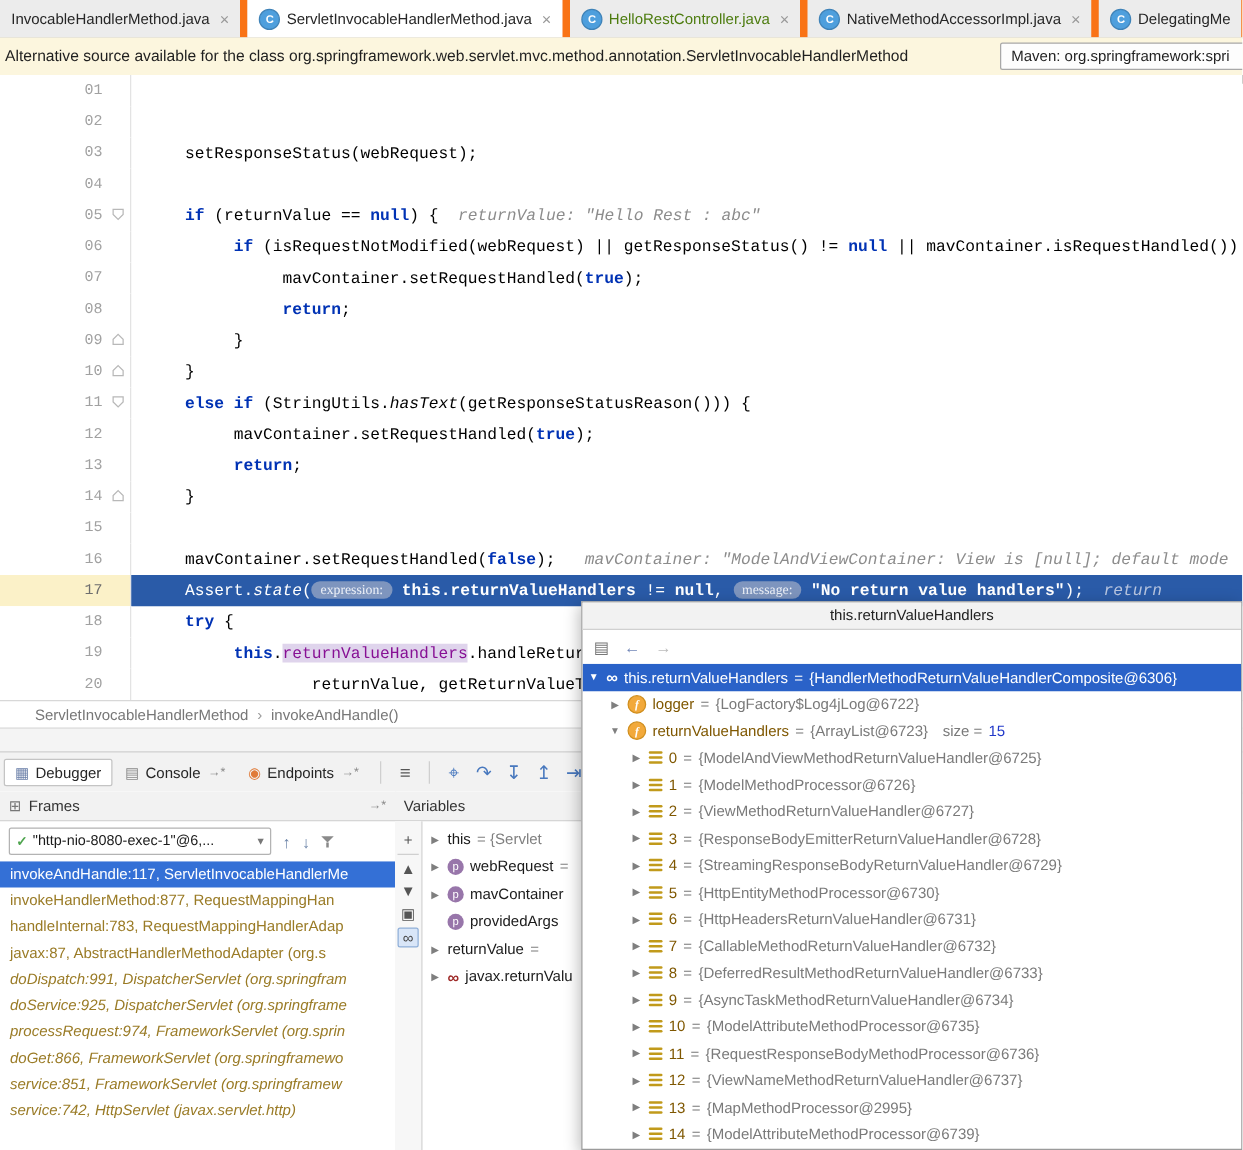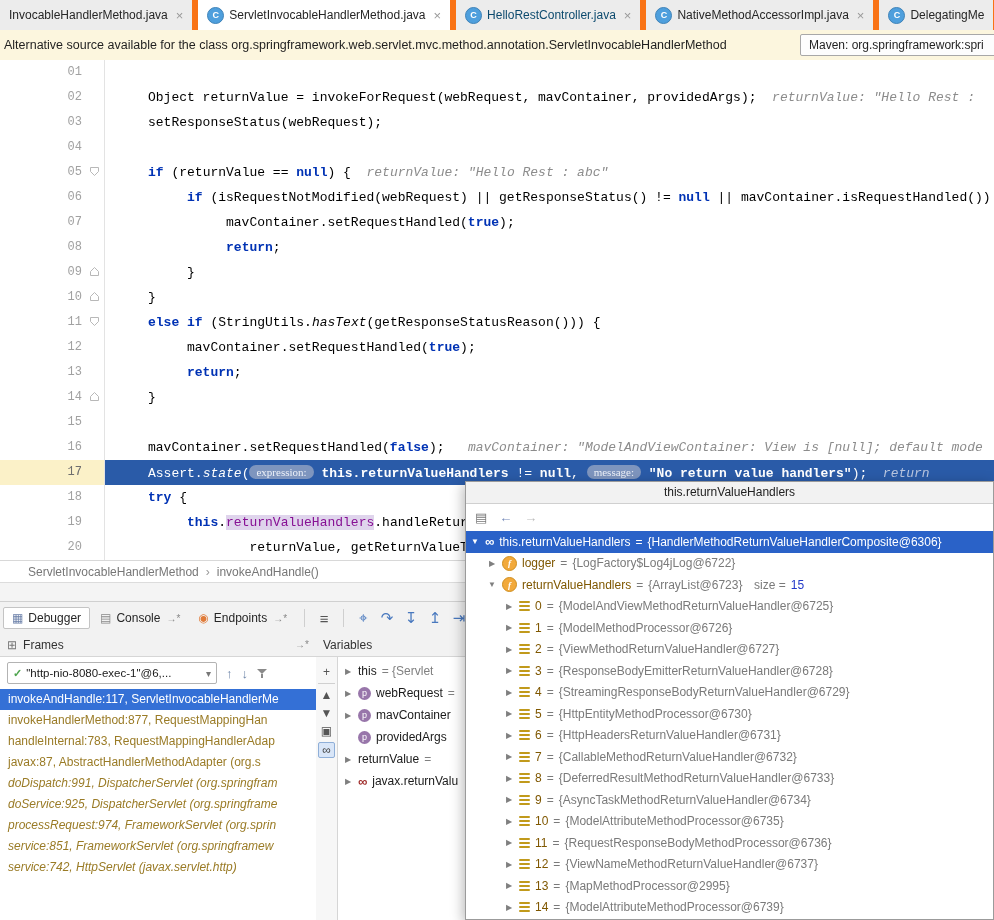--- a/index.html
+++ b/index.html
@@ -5,21 +5,21 @@
   html,body{margin:0;padding:0}
   body{width:994px;height:920px;overflow:hidden;position:relative;background:#fff;
        font-family:"Liberation Sans",sans-serif;-webkit-font-smoothing:antialiased}
 
   
   .tabbar{position:absolute;left:0;top:0;right:0;height:30px;background:#ECECEC;
           border-bottom:1px solid #BEBEBE;display:flex;overflow:hidden}
   .tab{display:flex;align-items:center;gap:5px;padding:0 9px;border-right:6px solid #f97316;
        font-size:12px;color:#262626;white-space:nowrap;flex:none}
   .tab.active{background:#FFFFFF}
-  .tab .lbl.green{color:#0c4a6e}
+  .tab .lbl.green{color:#4d7c0f}
   .cicon{width:15px;height:15px;flex:none;border-radius:50%;background:#4E9FDD;border:1px solid #3F83B8;
          color:#fff;font-size:9px;font-weight:bold;display:flex;align-items:center;justify-content:center}
   .tab .x{color:#999;font-size:13px;margin-left:3px}
 
   
   .banner{position:absolute;top:30px;left:0;right:0;height:30px;background:#FCF6DE;
           border-bottom:7px solid #000000;display:flex;align-items:center;padding-left:4px;
           font-size:12.5px;color:#1F1F1F;overflow:hidden}
   .maven-chip{position:absolute;right:-2px;top:4px;height:20px;line-height:20px;border:1px solid #A8A8A8;
           background:#FDFDFD;border-radius:2px;padding:0 10px 0 8px;font-size:12px;color:#1F1F1F;
@@ -169,21 +169,20 @@
         <span class="num">01</span>
         <span class="foldslot"></span>
       </div>
       <div class="codecell"></div>
     </div>
     <div class="line">
       <div class="gutter">
         <span class="num">02</span>
         <span class="foldslot"></span>
       </div>
-      <div class="codecell"><span>     Object returnValue = invokeForRequest(webRequest, mavContainer, providedArgs);</span><span class="hint">  returnValue: "Hello Rest :</span></div>
     </div>
     <div class="line">
       <div class="gutter">
         <span class="num">03</span>
         <span class="foldslot"></span>
       </div>
       <div class="codecell"><span>     setResponseStatus(webRequest);</span></div>
     </div>
     <div class="line">
       <div class="gutter">
@@ -369,20 +368,21 @@
       </span>
   </div>
   <div class="flist">
       <div class="frow sel">invokeAndHandle:117, ServletInvocableHandlerMe</div>
       <div class="frow">invokeHandlerMethod:877, RequestMappingHan</div>
       <div class="frow">handleInternal:783, RequestMappingHandlerAdap</div>
       <div class="frow">javax:87, AbstractHandlerMethodAdapter (org.s</div>
       <div class="frow ital">doDispatch:991, DispatcherServlet (org.springfram</div>
       <div class="frow ital">doService:925, DispatcherServlet (org.springframe</div>
       <div class="frow ital">processRequest:974, FrameworkServlet (org.sprin</div>
+      <div class="frow ital">doGet:866, FrameworkServlet (org.springframewo</div>
       <div class="frow ital">service:851, FrameworkServlet (org.springframew</div>
       <div class="frow ital">service:742, HttpServlet (javax.servlet.http)</div>
     </div>
 </div>
 
 <div class="vars">
   <div class="phead">
     <span>Variables</span>
   </div>
   <div class="vbody">

